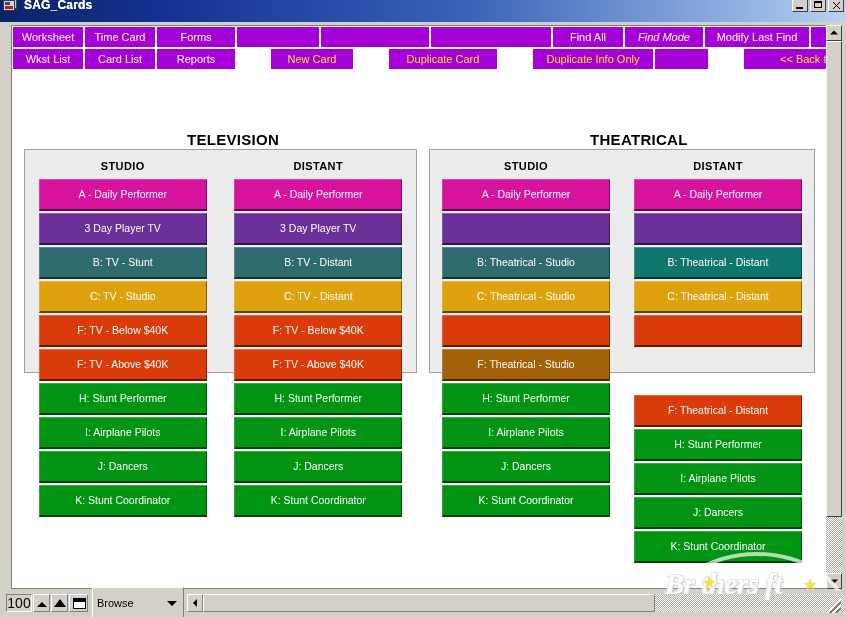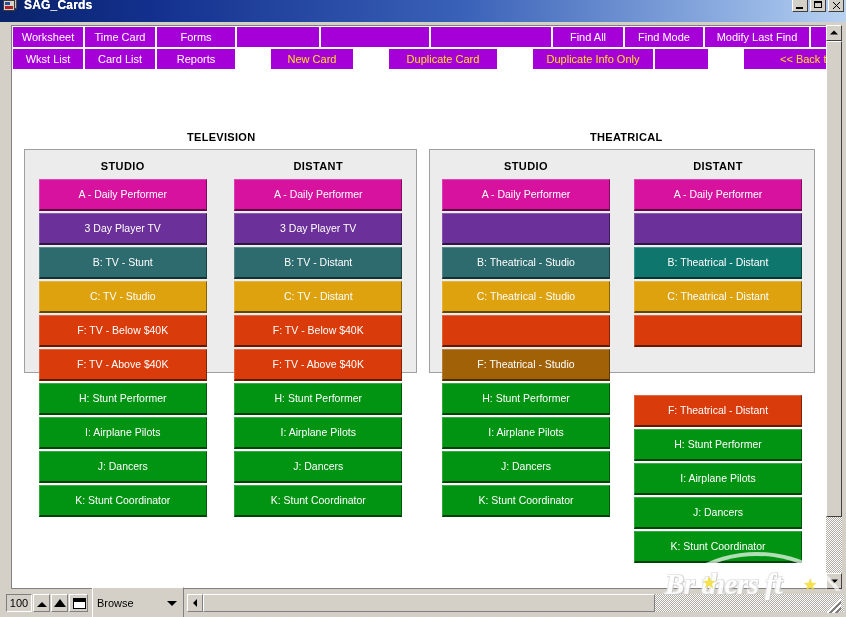--- a/index.html
+++ b/index.html
@@ -189,21 +189,21 @@
     position: absolute;
     left: 0;
     top: 44px;
     width: 816px;
     height: 518px;
     background: #ffffff;
   }
 
   .section-title {
     position: absolute;
-    font-size: 11px;
+    font-size: 15px;
     font-weight: bold;
     color: #000000;
     letter-spacing: 0.3px;
     white-space: nowrap;
   }
   #tv-title { left: 175px; top: 61px; }
   #th-title { left: 578px; top: 61px; }
 
   .panel {
     position: absolute;
@@ -337,21 +337,21 @@
     border-right: 1px solid #808080;
     border-bottom: 1px solid #808080;
     box-sizing: border-box;
   }
   .zoom-level {
     width: 26px;
     height: 18px;
     display: flex;
     align-items: center;
     justify-content: center;
-    font-size: 11px;
+    font-size: 14px;
     color: #000;
     background: #d4d0c8;
   }
   .zbtn {
     width: 17px;
     height: 18px;
     background: #d4d0c8;
     position: relative;
     cursor: default;
     margin-left: 1px;
@@ -529,21 +529,21 @@
 
       <div class="toolbar">
         <div class="tb-row r1" id="tb-row1">
             <div class="tbtn" style="width: 72px; flex: 0 0 72px;">Worksheet</div>
             <div class="tbtn" style="width: 72px; flex: 0 0 72px;">Time Card</div>
             <div class="tbtn" style="width: 80px; flex: 0 0 80px;">Forms</div>
             <div class="tbtn blank" style="width: 84px; flex: 0 0 84px;"></div>
             <div class="tbtn blank" style="width: 110px; flex: 0 0 110px;"></div>
             <div class="tbtn blank" style="width: 122px; flex: 0 0 122px;"></div>
             <div class="tbtn" style="width: 72px; flex: 0 0 72px;">Find All</div>
-            <div class="tbtn" style="width: 80px; flex: 0 0 80px;">Find Mode</div>
+            <div class="tbtn" style="width: 80px; flex: 0 0 80px; font-style: italic;">Find Mode</div>
             <div class="tbtn" style="width: 106px; flex: 0 0 106px;">Modify Last Find</div>
             <div class="tbtn blank" style="width: 18px; flex: 0 0 18px;"></div>
           </div>
         <div class="tb-row r2" id="tb-row2">
             <div class="tbtn" style="width: 72px; flex: 0 0 72px;">Wkst List</div>
             <div class="tbtn" style="width: 72px; flex: 0 0 72px;">Card List</div>
             <div class="tbtn" style="width: 80px; flex: 0 0 80px;">Reports</div>
             <div class="tbtn yellow" style="width: 84px; flex: 0 0 84px;">New Card</div>
             <div class="tbtn yellow" style="width: 110px; flex: 0 0 110px;">Duplicate Card</div>
             <div class="tbtn yellow" style="width: 122px; flex: 0 0 122px;">Duplicate Info Only</div>

